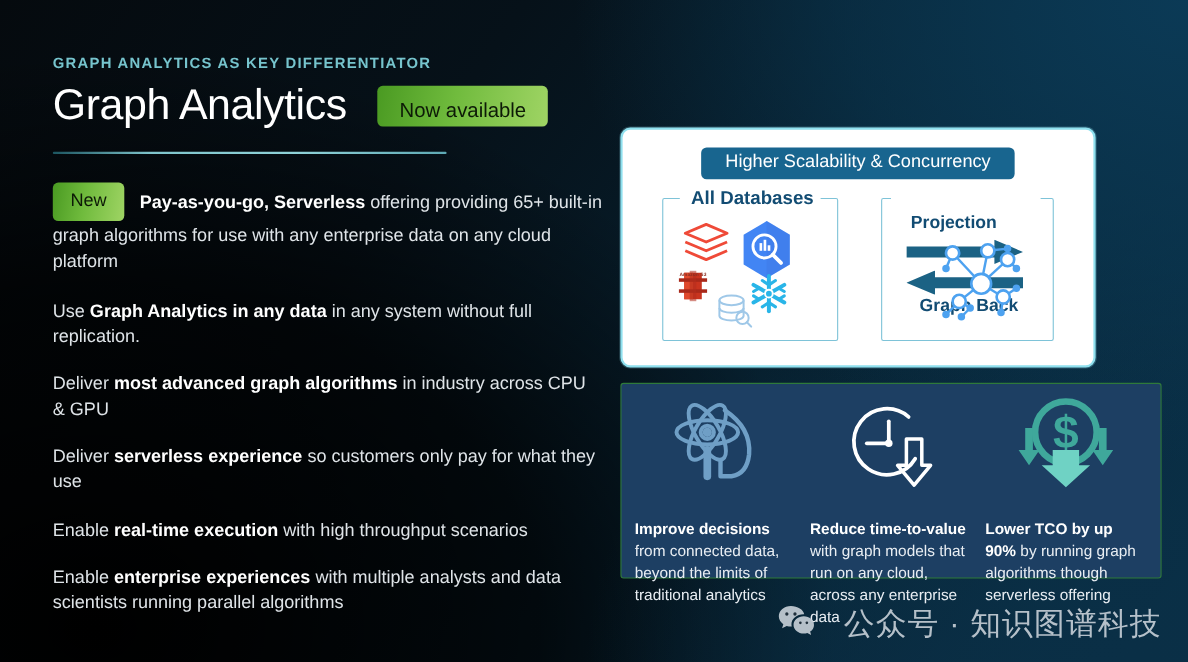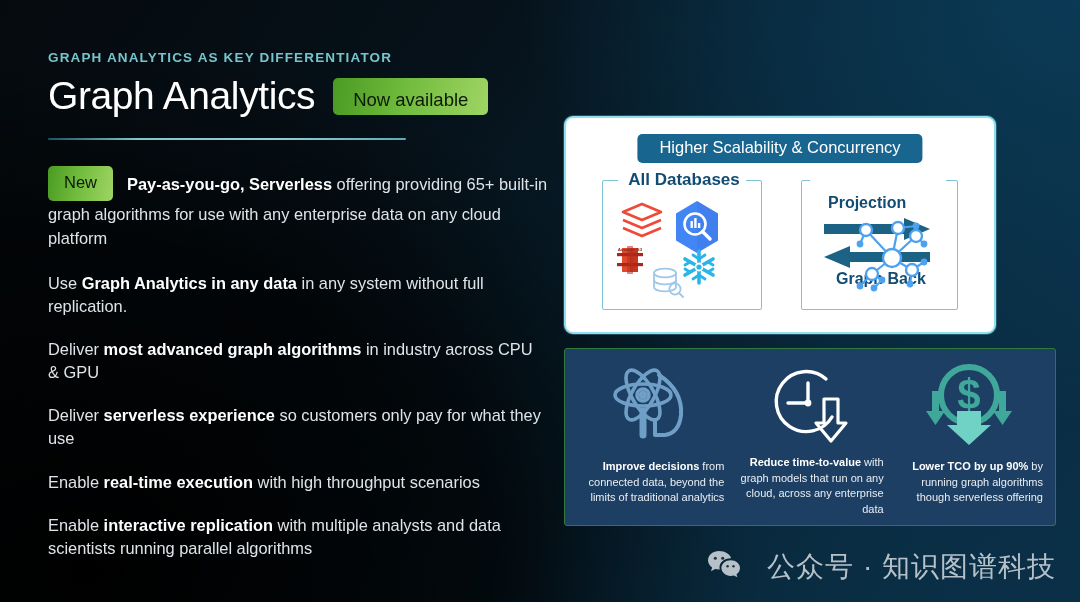--- a/index.html
+++ b/index.html
@@ -63,20 +63,21 @@
     color: #0d1a07;
     border-radius: 5px;
     font-weight: 400;
     white-space: nowrap;
   }
 
   .badge-now {
     padding: 8px 20px 0;
     font-size: 18.5px;
     height: 37px;
+    margin-left: 10px;
   }
 
   .divider {
     margin-top: 21px;
     width: 358px;
     height: 2.5px;
     background: linear-gradient(90deg, #1c5560 0%, #7fc5cc 25%, #8fd2d8 62%, #5ea9b4 100%);
     border-radius: 2px;
   }
 
@@ -223,25 +224,25 @@
   }
 
   .benefit-icon {
     height: 96px;
     display: flex;
     align-items: center;
     justify-content: center;
   }
 
   .benefit-text {
-    margin-top: 4px;
+    margin-top: 20px;
     color: #e9eef3;
-    font-size: 11px;
+    font-size: 14px;
     line-height: 1.42;
-    text-align: right;
+    text-align: left;
   }
   .benefit-text b { font-weight: 700; color: #ffffff; }
 
   
   .watermark {
     position: absolute;
     right: 24px;
     bottom: 16px;
     display: flex;
     align-items: center;
@@ -267,21 +268,21 @@
     </div>
 
     <div class="divider"></div>
 
     <div class="bullets" id="bullets-host">
         <div class="bullet bullet-first"><span class="badge badge-new">New</span><b>Pay-as-you-go, Serverless</b><span> offering providing 65+ built-in graph algorithms for use with any enterprise data on any cloud platform</span></div>
         <div class="bullet"><span>Use </span><b>Graph Analytics in any data</b><span> in any system without full replication.</span></div>
         <div class="bullet"><span>Deliver </span><b>most advanced graph algorithms</b><span> in industry across CPU &amp; GPU</span></div>
         <div class="bullet"><span>Deliver </span><b>serverless experience</b><span> so customers only pay for what they use</span></div>
         <div class="bullet"><span>Enable </span><b>real-time execution</b><span> with high throughput scenarios</span></div>
-        <div class="bullet"><span>Enable </span><b>interactive replication</b><span> with multiple analysts and data scientists running parallel algorithms</span></div>
+        <div class="bullet"><span>Enable </span><b>enterprise experiences</b><span> with multiple analysts and data scientists running parallel algorithms</span></div>
       </div>
   </div>
 
   <div class="panel-diagram">
 
     <div class="banner">Higher Scalability &amp; Concurrency</div>
 
     <div class="bracket-box left"></div>
     <div class="bracket-gap" style="left:52px; top:59px; width:128px;"></div>
     <div class="grp-label db">All Databases</div>

